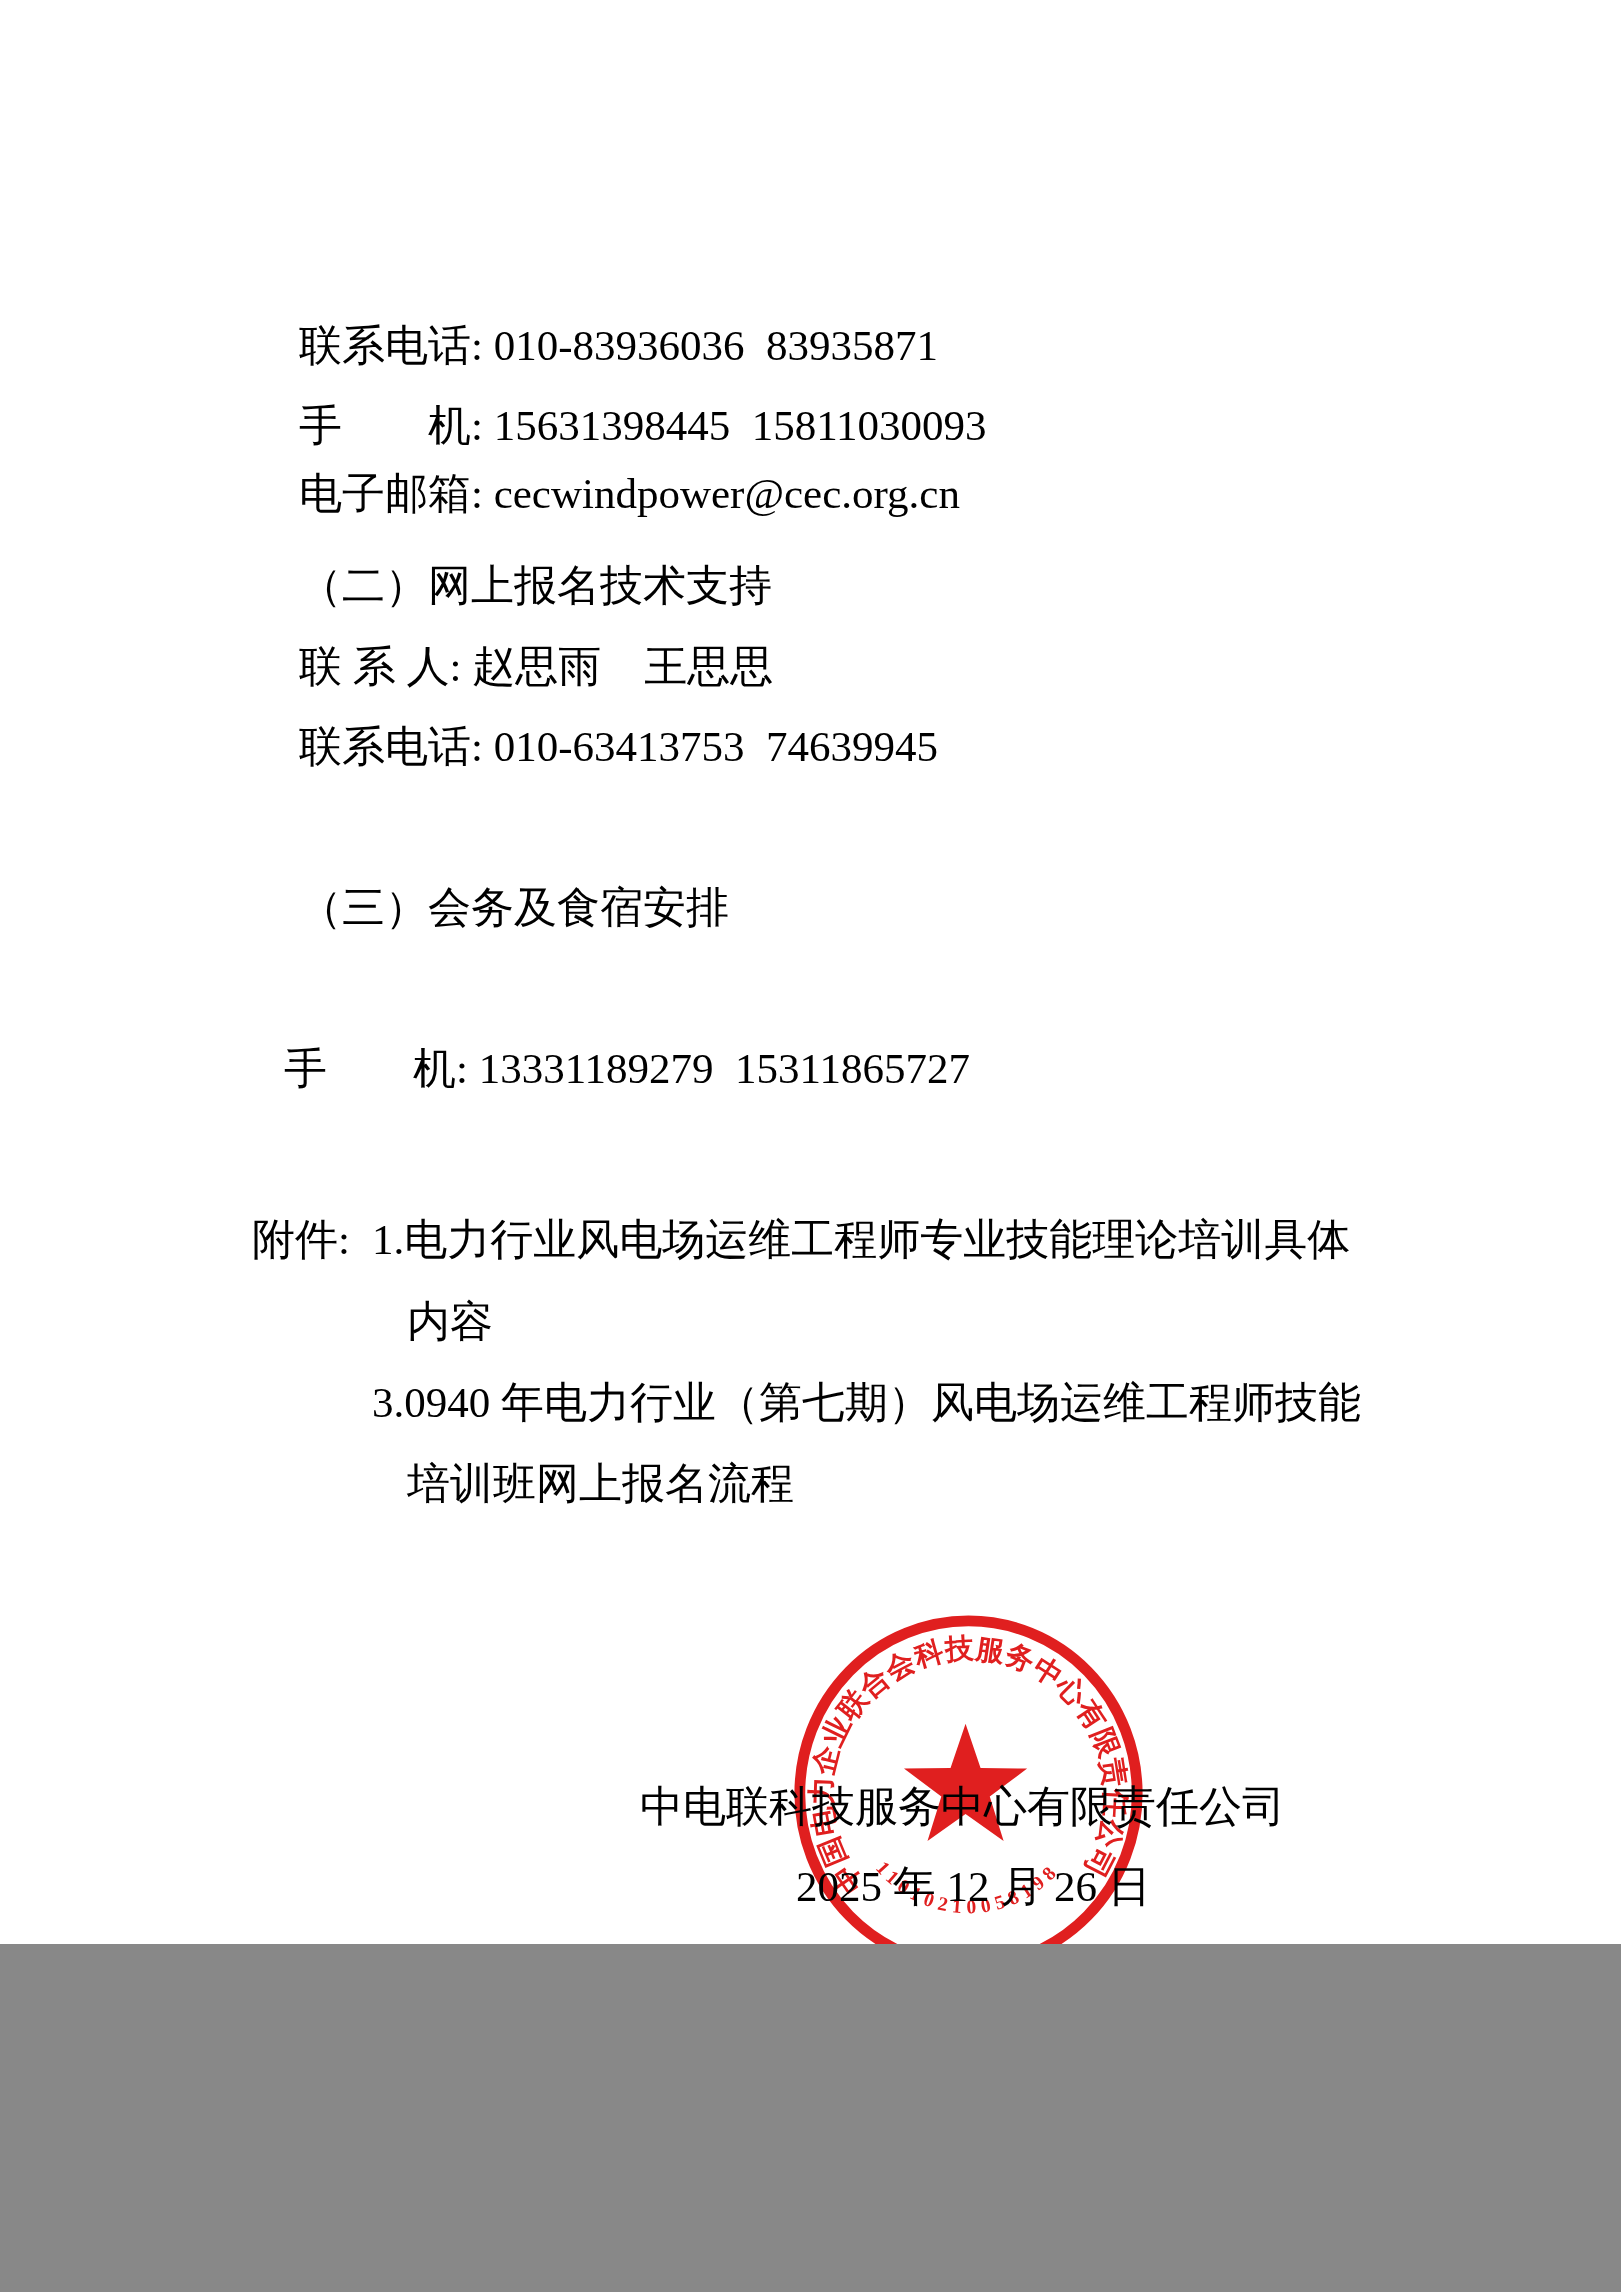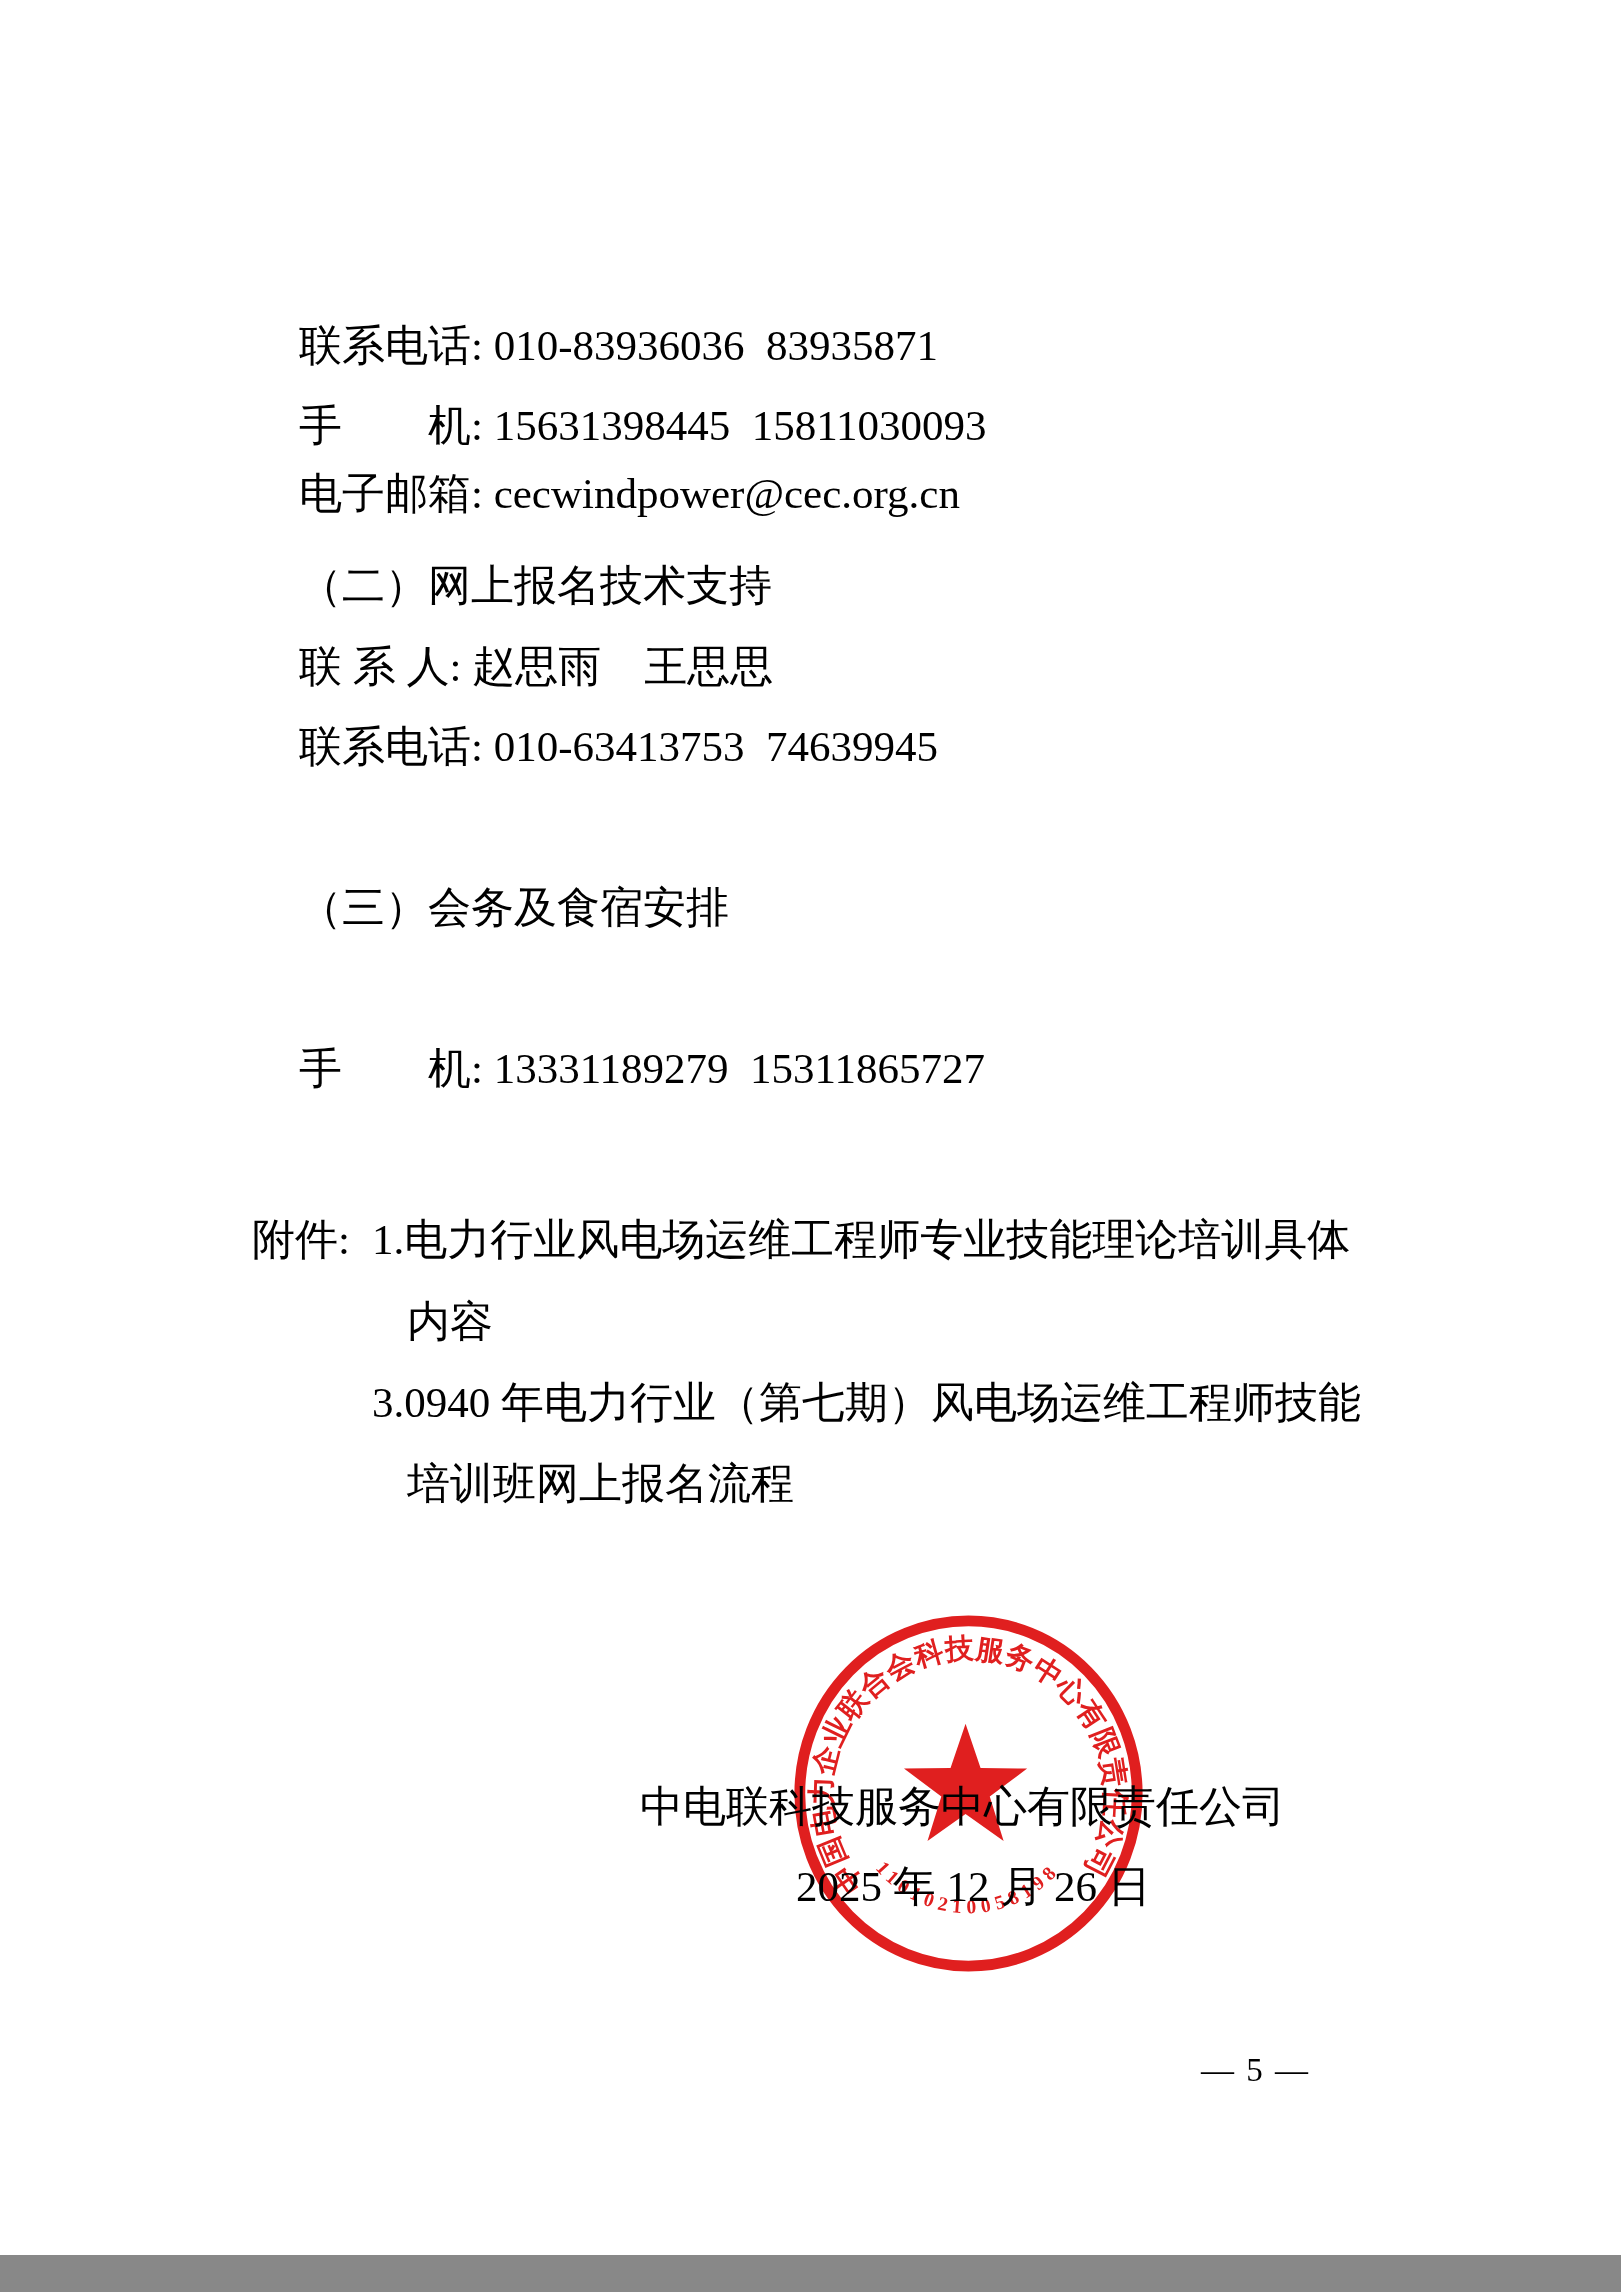--- a/index.html
+++ b/index.html
@@ -1,18 +1,18 @@
 <!DOCTYPE html>
 <html><head>
 <meta charset="utf-8">
 <style>
   html,body{margin:0;padding:0;background:#888;}
   .page{
     position:relative;
-    width:1621px;height:2255px;
+    width:1621px;height:1944px;
     margin:0 auto;
     background:#ffffff;
     font-family:"Liberation Serif","DejaVu Serif",serif;
     color:#000;
     overflow:hidden;
   }
   .l{
     position:absolute;
     font-size:43px;
     line-height:1.15;
@@ -37,21 +37,21 @@
 
 <div class="page">
 
   <div class="l" style="left:299px;top:321px">联系电话: 010-83936036  83935871</div>
   <div class="l" style="left:299px;top:401px">手　　机: 15631398445  15811030093</div>
   <div class="l" style="left:299px;top:469px">电子邮箱: cecwindpower@cec.org.cn</div>
   <div class="l heading" style="left:299px;top:561px">（二）网上报名技术支持</div>
   <div class="l" style="left:299px;top:642px">联 系 人: 赵思雨　王思思</div>
   <div class="l" style="left:299px;top:722px">联系电话: 010-63413753  74639945</div>
   <div class="l heading" style="left:299px;top:883px">（三）会务及食宿安排</div>
-  <div class="l" style="left:299px;top:1044px">手　　机: 13331189279  15311865727</div>
+  <div class="l" style="left:284px;top:1044px">手　　机: 13331189279  15311865727</div>
 
   <div class="l" style="left:252px;top:1215px">附件:</div>
   <div class="l" style="left:372px;top:1215px">1.电力行业风电场运维工程师专业技能理论培训具体</div>
   <div class="l" style="left:407px;top:1297px">内容</div>
   <div class="l" style="left:372px;top:1378px">3.0940 年电力行业（第七期）风电场运维工程师技能</div>
   <div class="l" style="left:407px;top:1459px">培训班网上报名流程</div>
 
   <div class="l" style="left:640px;top:1782px">中电联科技服务中心有限责任公司</div>
   <div class="l" style="left:796px;top:1862px">2025 年 12 月 26 日</div>
 

